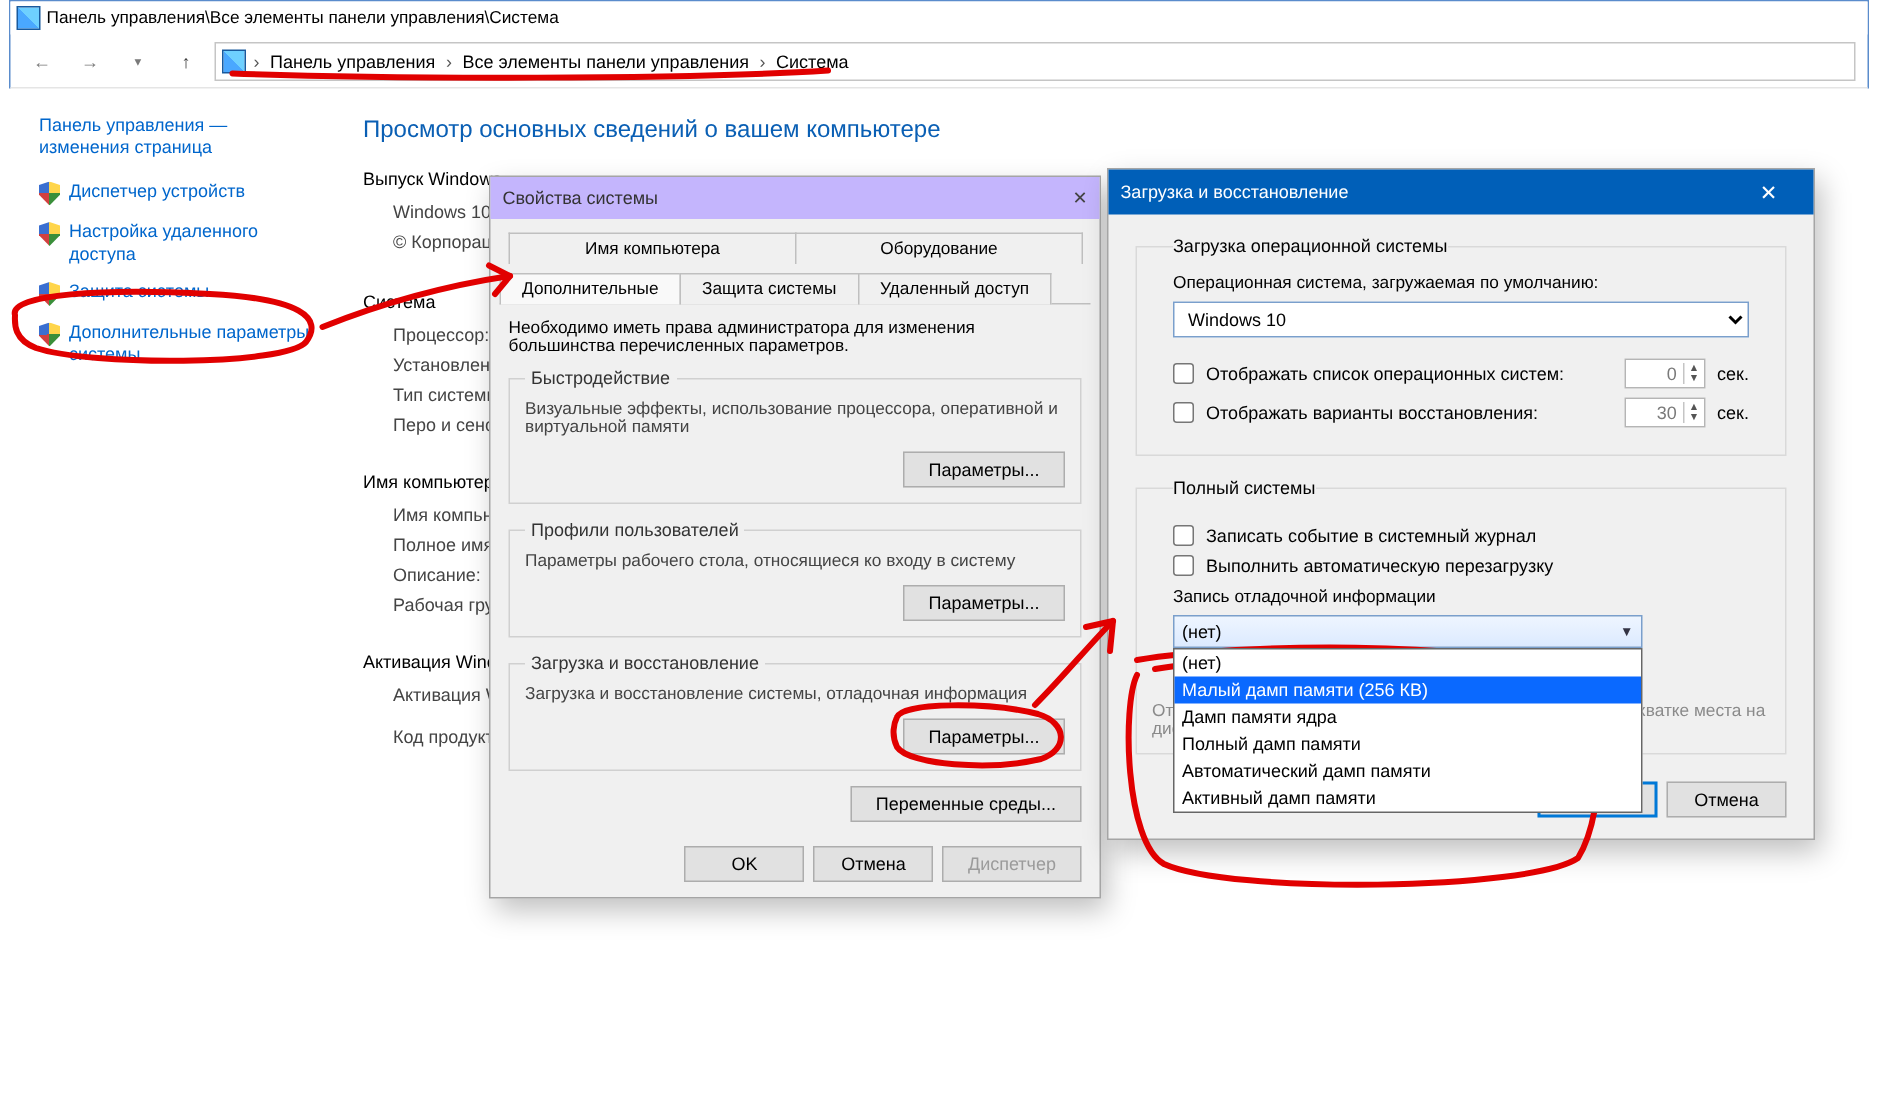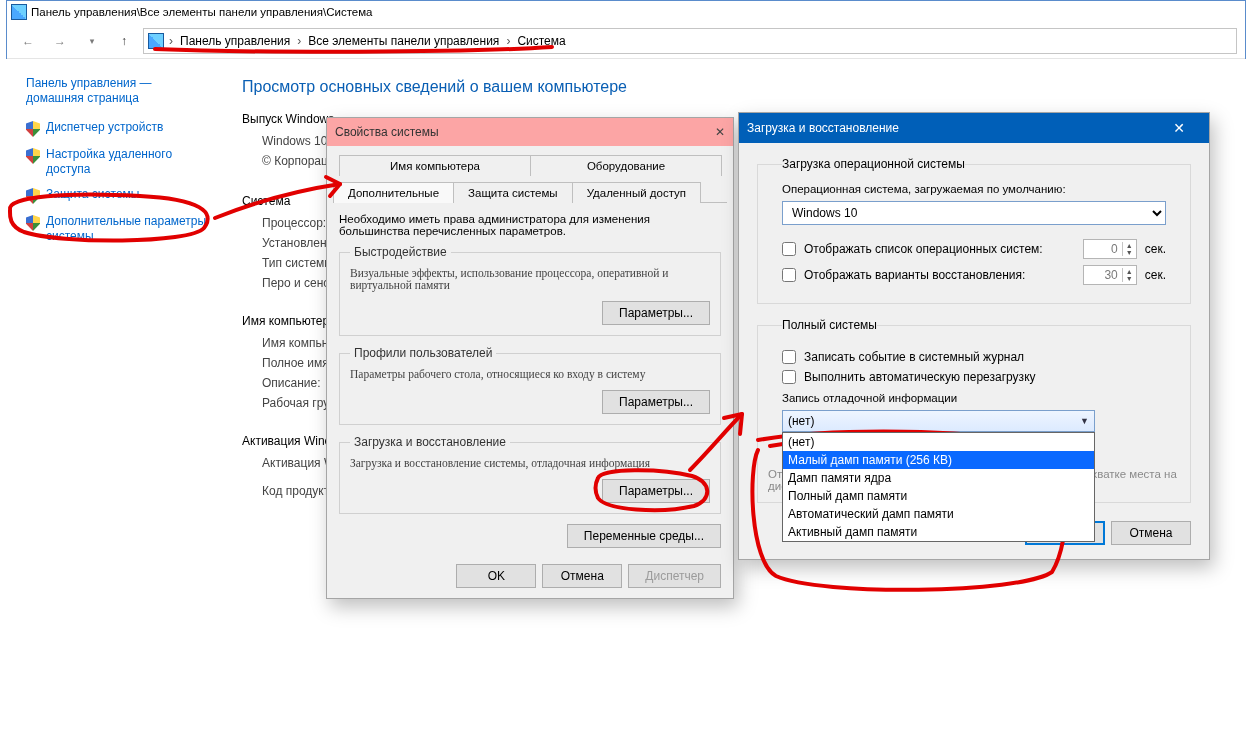--- a/index.html
+++ b/index.html
@@ -24,21 +24,21 @@
   .sidebar .home { color:#0066cc; margin-bottom:14px; display:block;}
   .shield{display:inline-block;width:14px;height:16px;position:relative;flex-shrink:0;margin-top:1px;}
   .shield::before{content:"";position:absolute;inset:0;background:conic-gradient(#ffd54a 0 25%,#3a8f3a 0 50%,#d14040 0 75%,#3a6fd1 0 100%);clip-path:polygon(50% 0,100% 15%,100% 55%,50% 100%,0 55%,0 15%);}
   .main { flex:1; padding:18px 20px 0 20px;}
   h1.page{ color:#0a5fb4; font-size:16px; font-weight:400; margin-bottom:16px;}
   .sec-head{ color:#000; font-size:12px; margin:4px 0 8px;}
   .pair{ margin-left:20px; margin-bottom:6px;}
   .faded{ color:#444;}
   
   .dialog { position:absolute; background:#f0f0f0; border:1px solid #a5a5a5; box-shadow:4px 8px 18px rgba(0,0,0,.25);}
-  .dialog .dlg-title{height:28px; display:flex; align-items:center; padding:0 8px; background:#fca5a5; color:#333;}
+  .dialog .dlg-title{height:28px; display:flex; align-items:center; padding:0 8px; background:#c4b5fd; color:#333;}
   .dialog .dlg-title .title{flex:1;}
   .dialog .tabs{display:flex;border-bottom:1px solid #bfbfbf;background:#f0f0f0;padding-top:6px;margin:0 6px;}
   .tab{border:1px solid #bfbfbf;border-bottom:none;padding:4px 12px;background:#f0f0f0;position:relative;top:1px;margin-right:-1px;cursor:pointer;}
   .tab.active{background:#f9f9f9;}
   .tabrow2 .tab{font-size:11.5px;padding:4px 14px;}
   .dlg-body{padding:10px 12px;}
   fieldset.grp{border:1px solid #d0d0d0;margin:8px 0 10px;padding:8px 10px 10px;}
   fieldset.grp legend{padding:0 4px;color:#333;}
   .btnrow{display:flex;justify-content:flex-end;gap:6px;padding:6px 12px 10px;}
   button.win{background:#e1e1e1;border:1px solid #adadad;padding:4px 16px;min-width:80px;cursor:pointer;}
@@ -53,21 +53,21 @@
   .spin input{border:none;width:38px;text-align:right;padding:2px 4px;background:transparent;color:#7a7a7a;}
   .spin .arrows{display:flex;flex-direction:column;border-left:1px solid #c5c5c5;}
   .spin .arrows span{font-size:7px;line-height:7px;padding:0 3px;color:#555;}
   select.combo, .combo-box{width:100%;border:1px solid #7a9fcc;background:#fff;padding:3px 5px;}
   .combo-open{position:relative;}
   .combo-box{background:linear-gradient(#eef5ff,#dceaff);display:flex;align-items:center;justify-content:space-between;cursor:pointer;}
   .combo-list{position:absolute;top:22px;left:0;right:0;border:1px solid #666;background:#fff;z-index:50;}
   .combo-list .opt{padding:2px 5px;cursor:pointer;}
   .combo-list .opt.sel{background:#0a69ff;color:#fff;}
   .annot-svg{position:absolute;top:0;left:0;pointer-events:none;}
-  .dimlabel{color:#444;font-family:Liberation Serif, serif;}
+  .dimlabel{color:#444;}
   .small{font-size:11.5px;}
   .x-close{font-family:Arial;font-size:12px;color:#444;}
 </style>
 </head>
 <body>
 
 <div class="window-frame" style="position:absolute;left:6px;top:0;width:1240px;height:59px;border-bottom:none;">
   <div class="titlebar">
     <span class="icon-cp"></span>
     <span class="title small">Панель управления\Все элементы панели управления\Система</span>
@@ -84,21 +84,21 @@
       <span class="sep">›</span>
       <span class="breadcrumb-item">Все элементы панели управления</span>
       <span class="sep">›</span>
       <span class="breadcrumb-item">Система</span>
     </div>
   </div>
 </div>
 
 <div class="content-row" style="position:absolute;left:6px;top:60px;width:1240px;">
   <div class="sidebar">
-    <a class="home" href="#">Панель управления — домашняя страница</a>
+    <a class="home" href="#">Панель управления — изменения страница</a>
     <a href="#">
         <span class="shield"></span>
         <span>Диспетчер устройств</span>
       </a>
     <a href="#">
         <span class="shield"></span>
         <span>Настройка удаленного доступа</span>
       </a>
     <a href="#">
         <span class="shield"></span>

